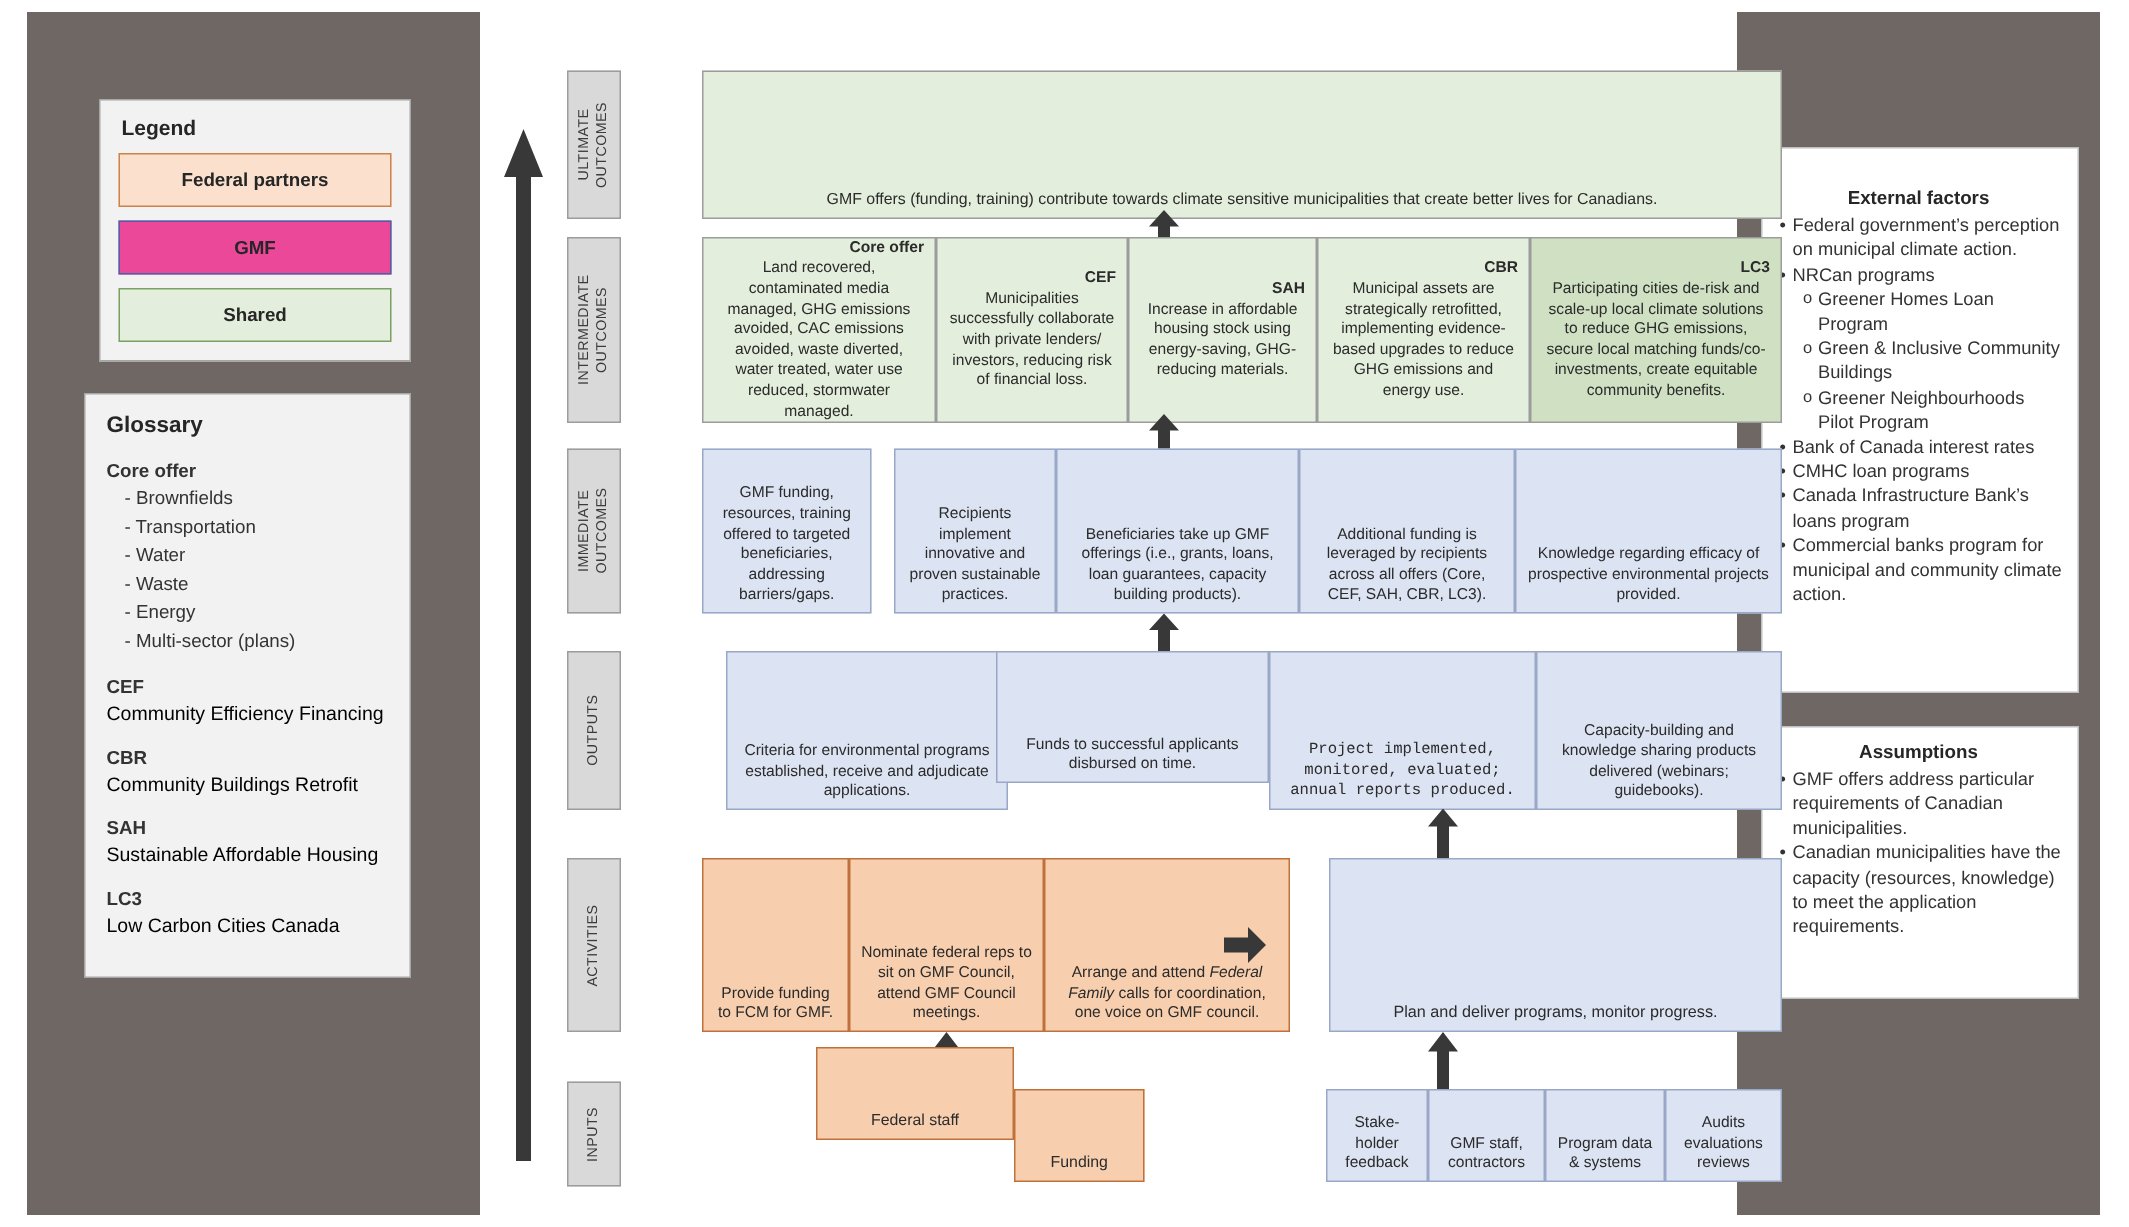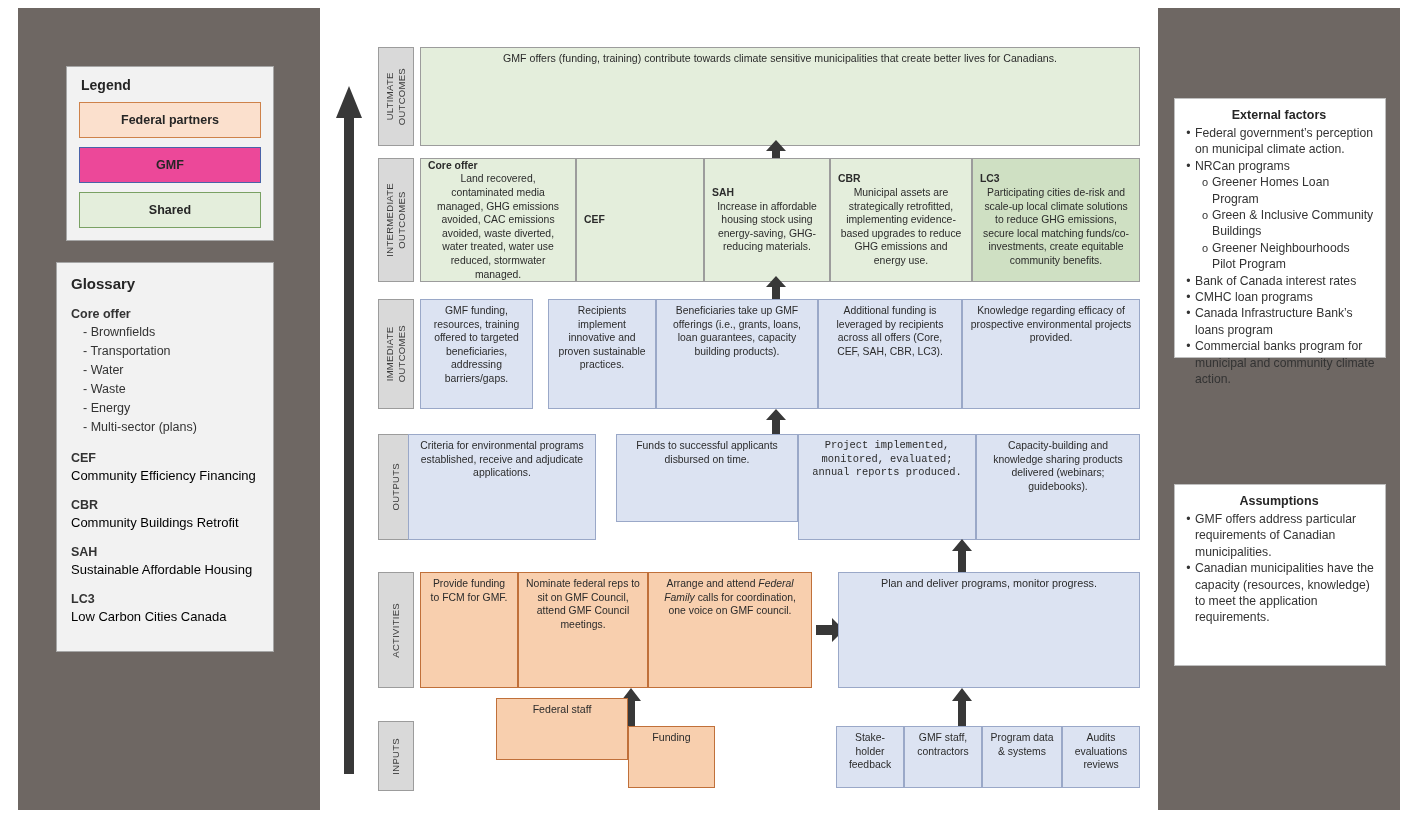--- a/index.html
+++ b/index.html
@@ -87,21 +87,21 @@
   }
   .gloss-sub {
     font-size: 12.5px;
     color: #333333;
     line-height: 19px;
     padding-left: 12px;
   }
   .gloss-gap { height: 13px; }
 
   
-  #external { left: 1174px; top: 98px;  width: 212px; height: 260px; padding: 9px 9px 9px 7px; }
+  #external { left: 1174px; top: 98px;  width: 212px; height: 364px; padding: 26px 9px 9px 7px; }
   #assump   { left: 1174px; top: 484px; width: 212px; height: 182px; padding: 9px 9px 9px 7px; }
   .rc-title {
     font-size: 12.5px;
     font-weight: bold;
     color: #262626;
     text-align: center;
     line-height: 15px;
     margin-bottom: 2px;
   }
   .bullet-row {
@@ -142,27 +142,28 @@
     text-align: center;
     line-height: 12px;
     white-space: pre-line;
   }
 
   
   .mbox {
     position: absolute;
     box-sizing: border-box;
     display: flex;
-    align-items: flex-start;
+    align-items: flex-end;
     justify-content: center;
     text-align: center;
     padding: 4px 7px;
     font-size: 10.4px;
     line-height: 13.6px;
     color: #2b2b2b;
+    margin-left: 48px;
   }
   .green-lite { background: #e4eedc; border: 1px solid #9c9c9c; }
   .green-mid  { background: #cfe0c3; border: 1px solid #9c9c9c; }
   .blue-lite  { background: #dce3f2; border: 1px solid #9aa8c8; }
   .orange     { background: #f8cfae; border: 1px solid #c0703a; }
   .mbox i { font-style: italic; }
 
   
   .up-arrow { position: absolute; }
   .right-arrow { position: absolute; }
@@ -296,20 +297,21 @@
   <svg class="up-arrow" style="left:765px; top:140px; width:22px; height:22px;" viewBox="0 0 22 22">
     <polygon points="11,0 21,11 15,11 15,22 7,22 7,11 1,11" fill="#383838"></polygon>
   </svg>
 
   <div class="mbox green-lite" style="left:420px; top:158px; width:156px; height:124px; flex-direction:column;">
     <div style="font-weight:bold;">Core offer</div>
     <div>Land recovered, contaminated media managed, GHG emissions avoided, CAC emissions avoided, waste diverted, water treated, water use reduced, stormwater managed.</div>
   </div>
   <div class="mbox green-lite" style="left:576px; top:158px; width:128px; height:124px; flex-direction:column;">
     <div style="font-weight:bold;">CEF</div>
+    <div>Municipalities successfully collaborate with private lenders/ investors, reducing risk of financial loss.</div>
   </div>
   <div class="mbox green-lite" style="left:704px; top:158px; width:126px; height:124px; flex-direction:column;">
     <div style="font-weight:bold;">SAH</div>
     <div>Increase in affordable housing stock using energy-saving, GHG-reducing materials.</div>
   </div>
   <div class="mbox green-lite" style="left:830px; top:158px; width:142px; height:124px; flex-direction:column;">
     <div style="font-weight:bold;">CBR</div>
     <div>Municipal assets are strategically retrofitted, implementing evidence-based upgrades to reduce GHG emissions and energy use.</div>
   </div>
   <div class="mbox green-mid" style="left:972px; top:158px; width:168px; height:124px; flex-direction:column;">
@@ -334,21 +336,21 @@
     <span>Additional funding is leveraged by recipients across all offers (Core, CEF, SAH, CBR, LC3).</span>
   </div>
   <div class="mbox blue-lite" style="left:962px; top:299px; width:178px; height:110px;">
     <span>Knowledge regarding efficacy of prospective environmental projects provided.</span>
   </div>
 
   <svg class="up-arrow" style="left:765px; top:409px; width:22px; height:26px;" viewBox="0 0 22 26">
     <polygon points="11,0 21,11 15,11 15,26 7,26 7,11 1,11" fill="#383838"></polygon>
   </svg>
 
-  <div class="mbox blue-lite" style="left:408px; top:434px; width:188px; height:106px;">
+  <div class="mbox blue-lite" style="left:436px; top:434px; width:188px; height:106px;">
     <span>Criteria for environmental programs established, receive and adjudicate applications.</span>
   </div>
   <div class="mbox blue-lite" style="left:616px; top:434px; width:182px; height:88px;">
     <span>Funds to successful applicants disbursed on time.</span>
   </div>
   <div class="mbox blue-lite" style="left:798px; top:434px; width:178px; height:106px;font-family:Liberation Mono, monospace;">
     <span>Project implemented, monitored, evaluated; annual reports produced.</span>
   </div>
   <div class="mbox blue-lite" style="left:976px; top:434px; width:164px; height:106px;">
     <span>Capacity-building and knowledge sharing products delivered (webinars; guidebooks).</span>

